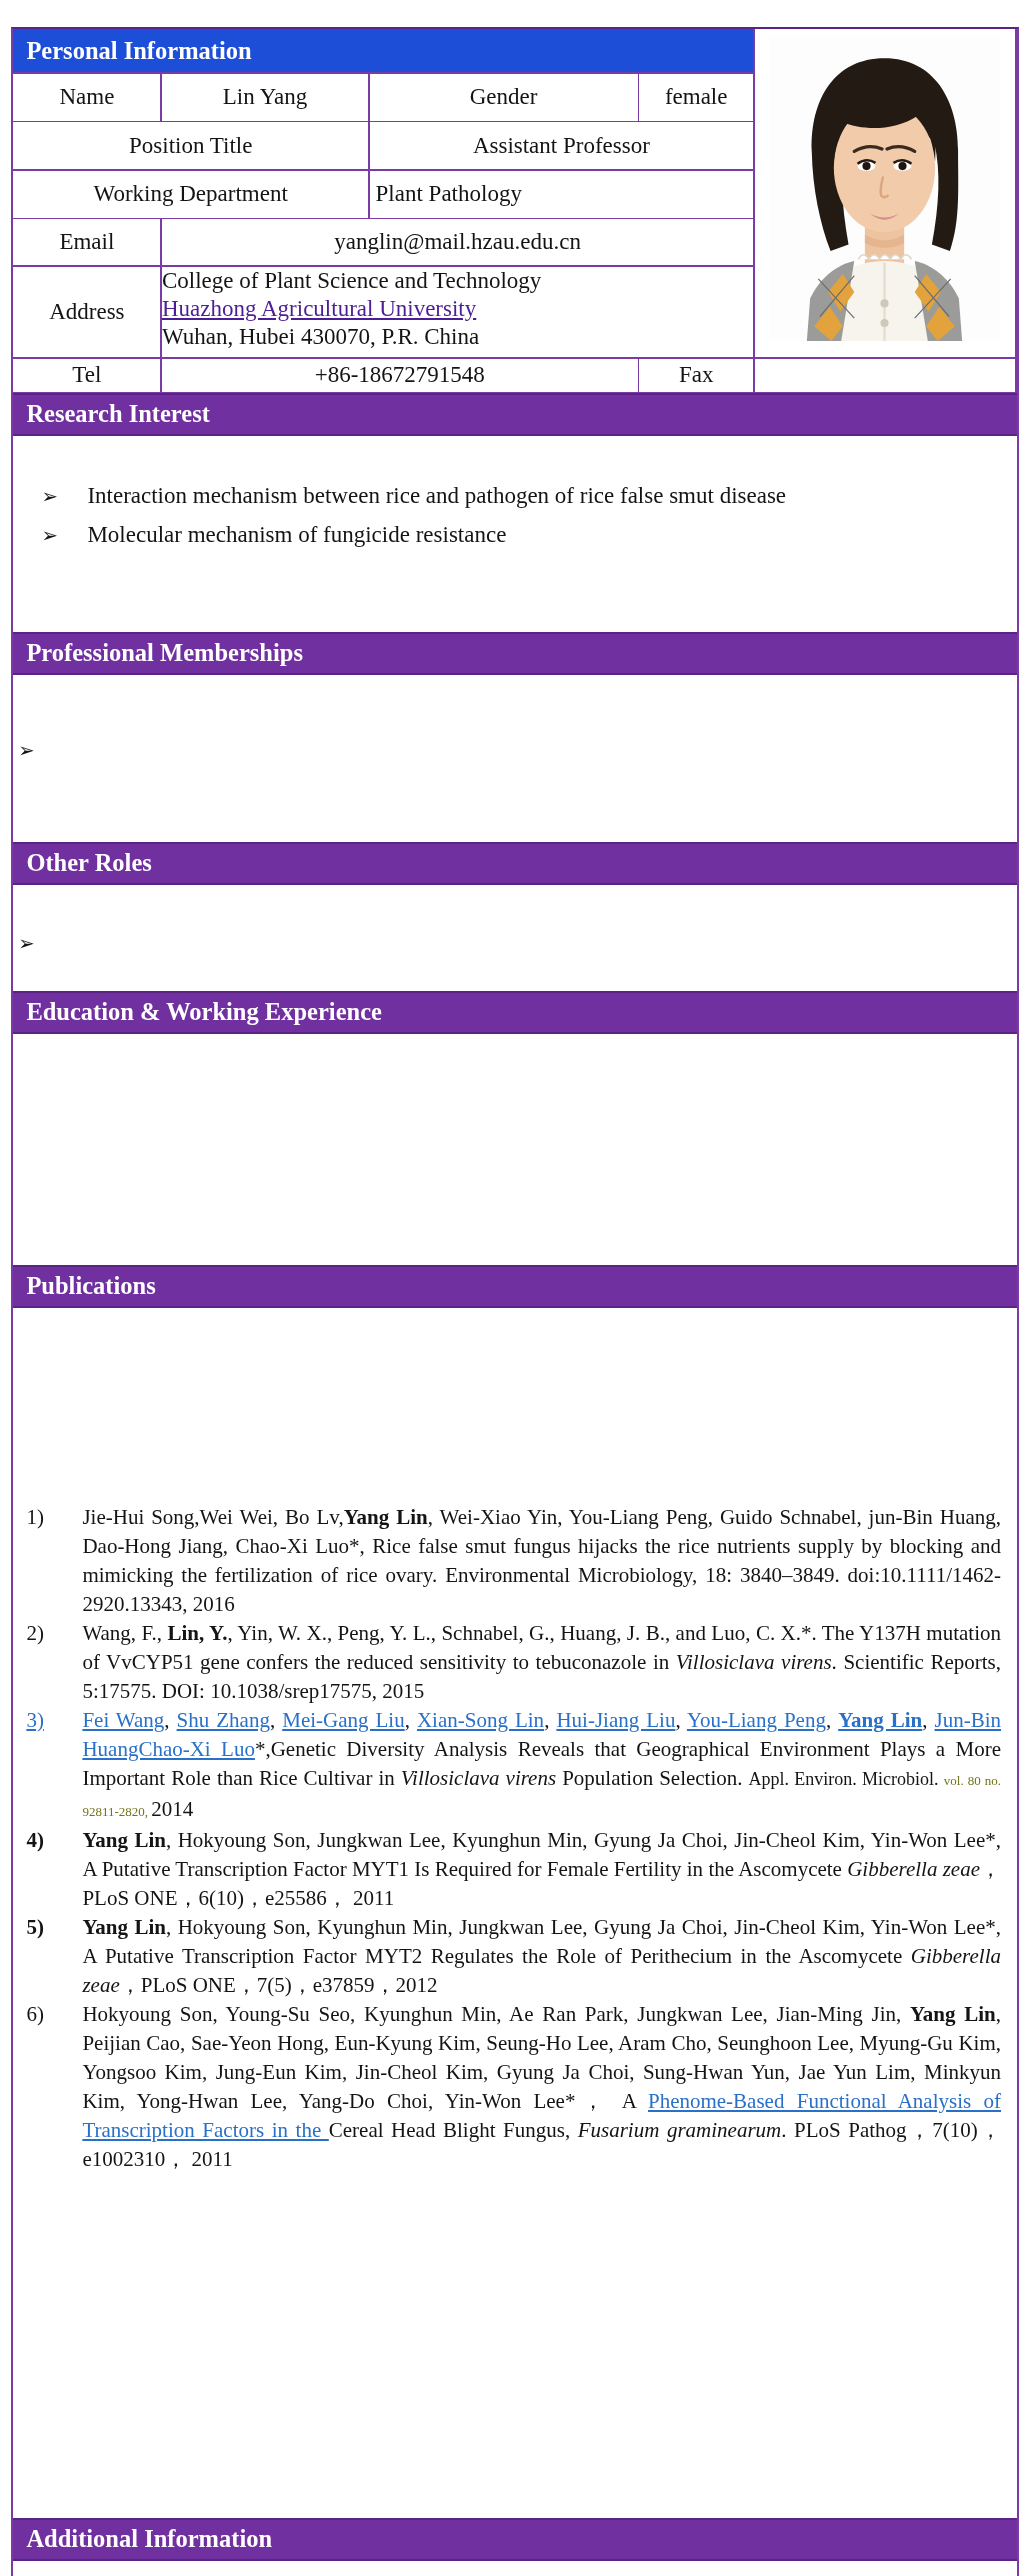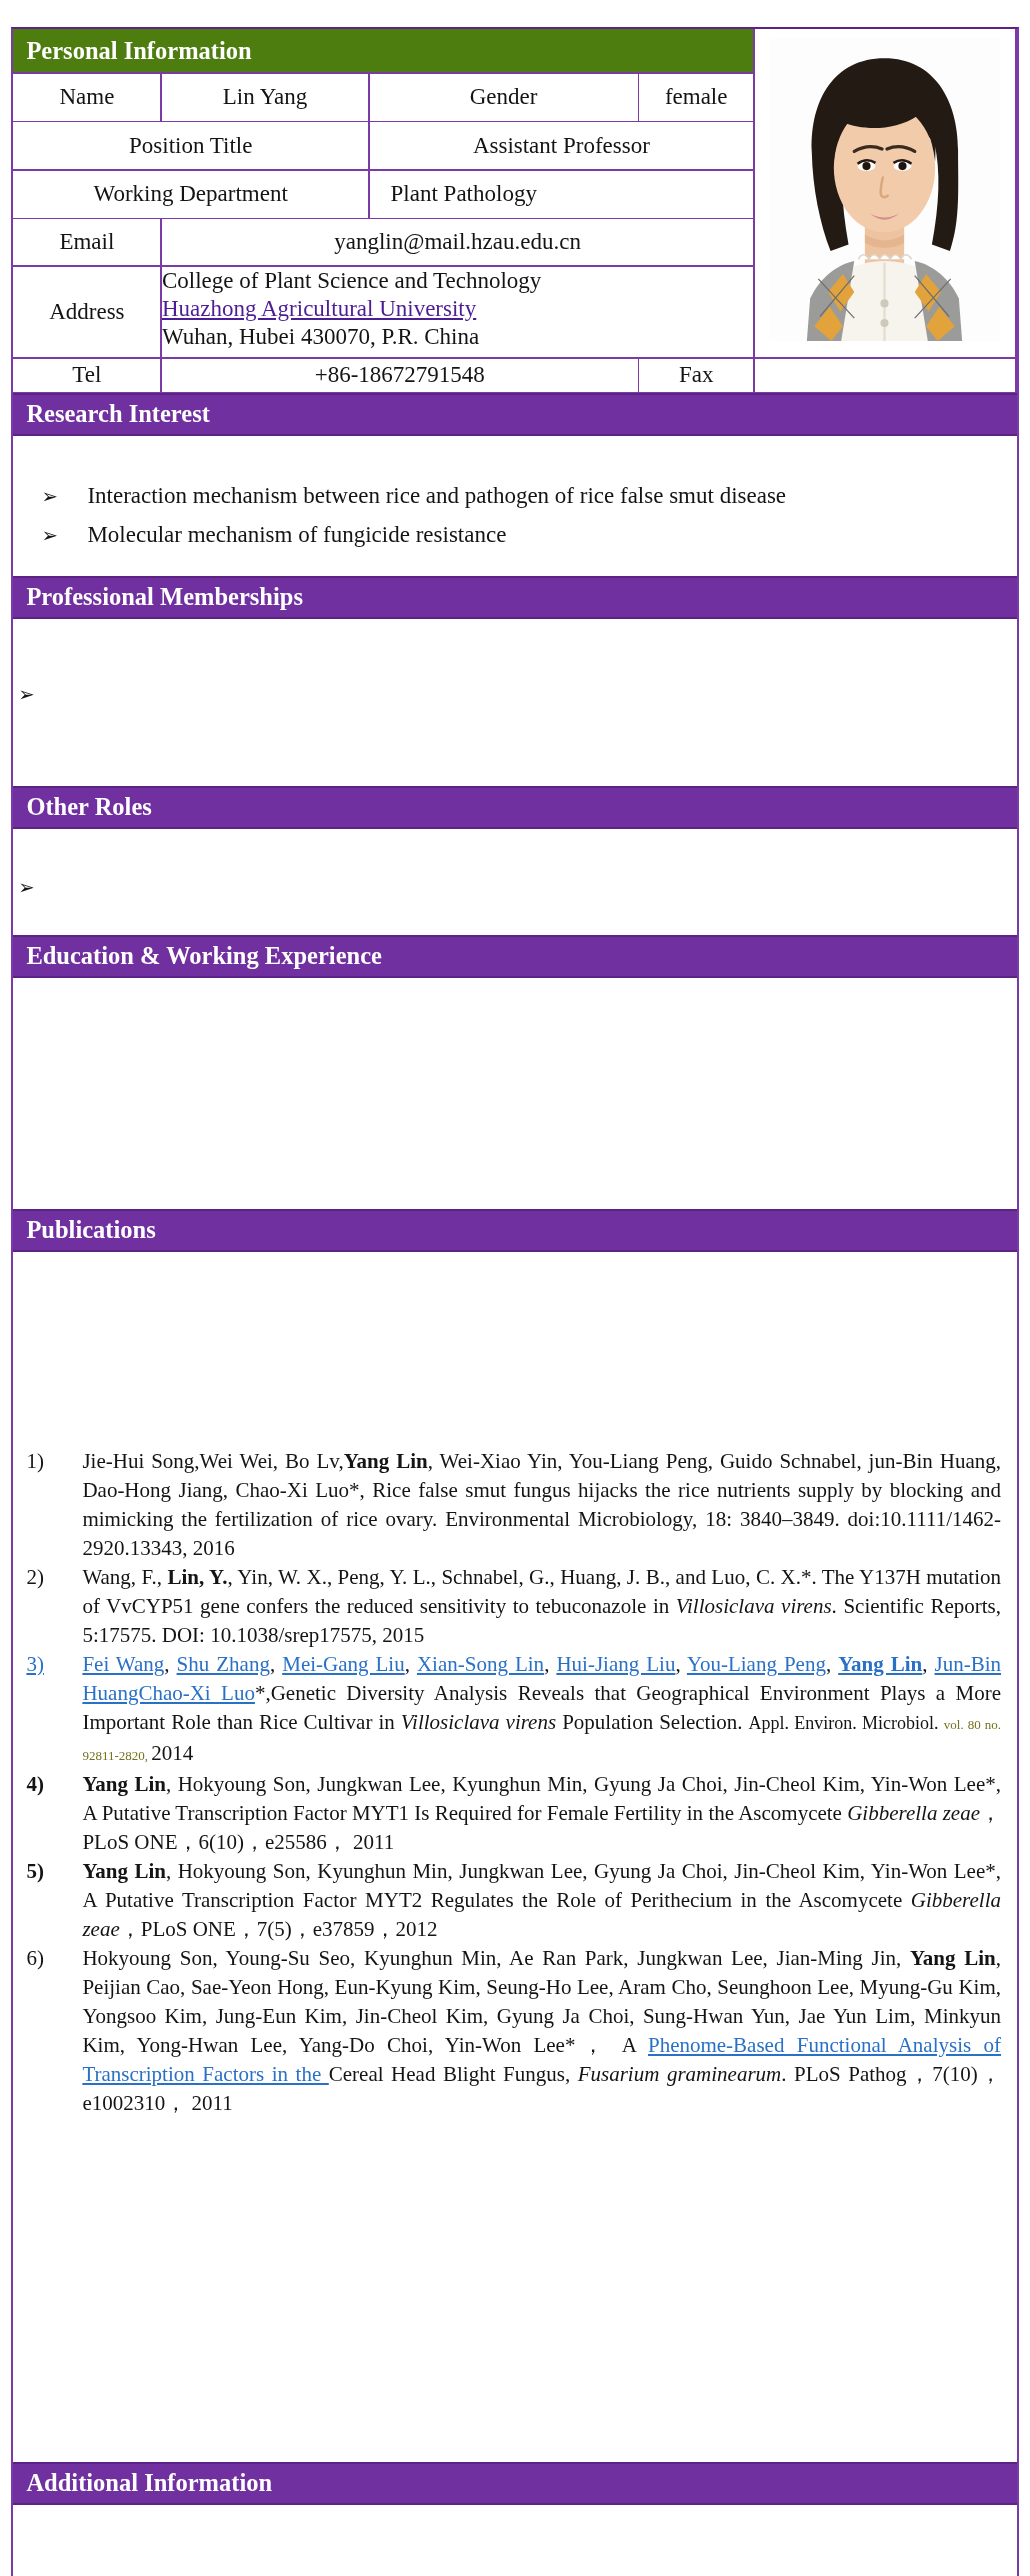--- a/index.html
+++ b/index.html
@@ -17,44 +17,44 @@
   }
   
   .ptable{
     display:grid;
     grid-template-columns:147px 206px 268px 114px 260px;
     grid-template-rows:43px 47px 47px 47px 46px 90px 33px;
     gap:1.6px;background:#7C3AA6;border-bottom:1.6px solid #7C3AA6;
   }
   .cell{background:#fff;box-sizing:border-box;font-size:23px;}
   .c{display:flex;align-items:center;justify-content:center;text-align:center;}
-  .left{display:flex;align-items:center;justify-content:flex-start;padding-left:21px;}
+  .left{display:flex;align-items:center;justify-content:flex-start;padding-left:6px;}
   .band-cell{
-    grid-column:1/5;grid-row:1;background:#4d7c0f;
+    grid-column:1/5;grid-row:1;background:#1d4ed8;
     display:flex;align-items:center;padding-left:13px;
     color:#fff;font-weight:bold;font-size:24.5px;
   }
   .photo-cell{
     grid-column:5;grid-row:1/7;background:#fff;
     display:flex;justify-content:center;align-items:flex-start;padding-top:8.2px;
   }
   .sp2{grid-column:span 2;}
   .sp24{grid-column:2/5;}
   .telv{grid-column:2/4;}
   .addr{flex-direction:column;align-items:flex-start;justify-content:center;line-height:28px;}
   .alink{color:#4c1d95;text-decoration:underline;cursor:pointer;}
   
   .band{
     box-sizing:border-box;height:43px;background:#7030A0;
     border-top:2.5px solid #5C2384;border-bottom:2.5px solid #5C2384;
     display:flex;align-items:center;padding-left:13px;
     color:#fff;font-weight:bold;font-size:24.5px;
   }
   .content{box-sizing:border-box;background:#fff;font-size:23px;}
-  .research{height:140px;padding:41px 24.5px 0 28px;}
+  .research{height:196px;padding:41px 24.5px 0 28px;}
   .memberships{height:167px;padding:56px 24.5px 0 4.9px;}
   .otherroles{height:106px;padding:39px 24.5px 0 4.9px;}
   .education{height:231px;padding:8.2px 16.4px 0 11.4px;}
   .pubs{height:1210px;padding:195px 16.4px 0 0;}
   .additional{height:74px;}
   
   .bullet-row{line-height:38px;white-space:nowrap;}
   .glyph{font-family:"DejaVu Sans",sans-serif;font-size:19.6px;display:inline-block;width:46px;}
   
   .edu-line{line-height:37px;min-height:37px;}

